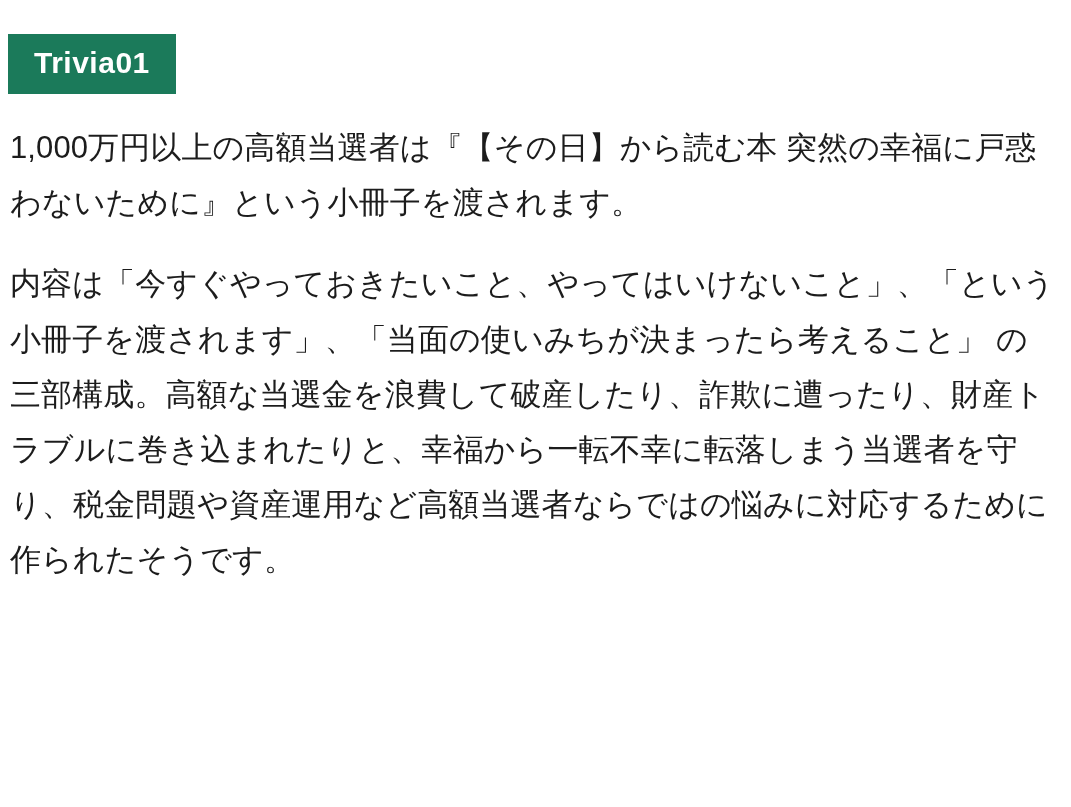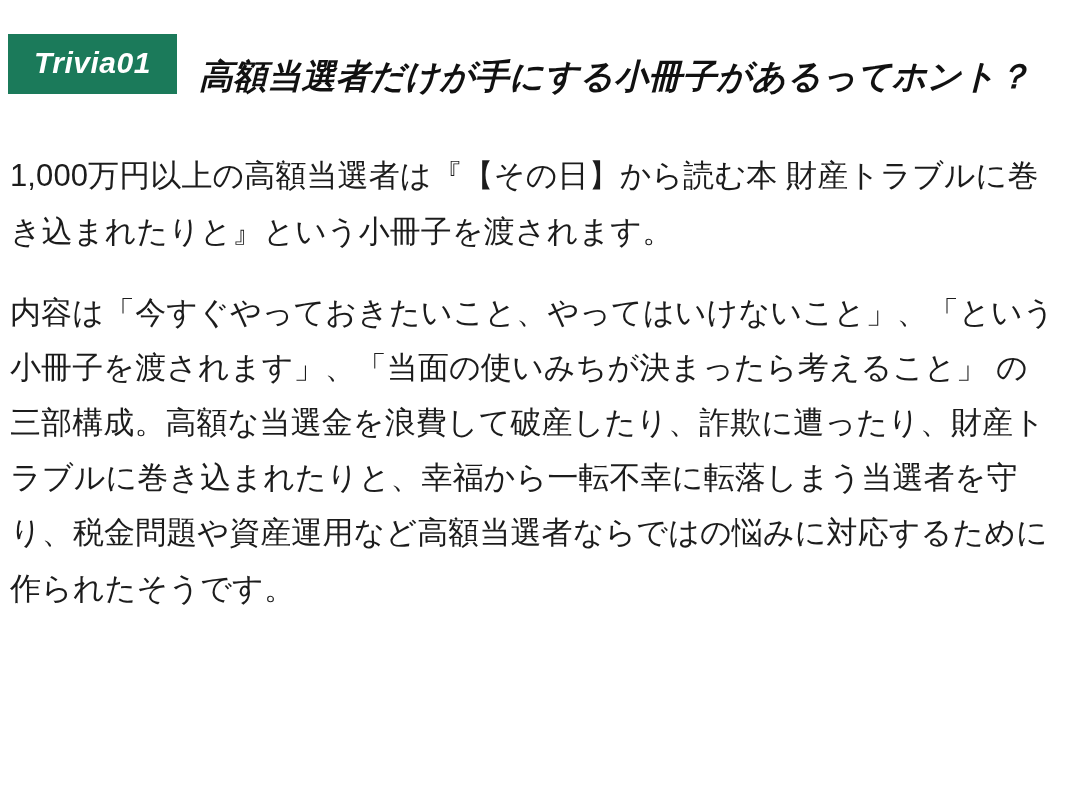--- a/index.html
+++ b/index.html
@@ -23,21 +23,20 @@
     padding: 28px 10px 0 8px;
     position: relative;
   }
 
   
   .trivia-header {
     display: flex;
     align-items: flex-start;
     gap: 22px;
     margin-bottom: 26px;
-    font-style: italic;
   }
 
   .trivia-badge {
     flex: 0 0 auto;
     background: #1b7a5a;
     color: #ffffff;
     font-size: 30px;
     font-weight: bold;
     letter-spacing: 0.5px;
     padding: 14px 26px 16px 26px;
@@ -75,21 +74,20 @@
     margin-bottom: 0;
   }
 </style>
 </head>
 <body>
 
 <div class="page">
 
   <div class="trivia-header">
     <div class="trivia-badge">Trivia01</div>
-    <h1 class="trivia-title">高額当選者だけが手にする小冊子があるってホント？</h1>
   </div>
 
   <div class="body-copy">
-    <p class="paragraph">1,000万円以上の高額当選者は『【その日】から読む本 財産トラブルに巻き込まれたりと』という小冊子を渡されます。</p>
+    <p class="paragraph">1,000万円以上の高額当選者は『【その日】から読む本 突然の幸福に戸惑わないために』という小冊子を渡されます。</p>
     <p class="paragraph">内容は「今すぐやっておきたいこと、やってはいけないこと」、「という小冊子を渡されます」、「当面の使いみちが決まったら考えること」 の三部構成。高額な当選金を浪費して破産したり、詐欺に遭ったり、財産トラブルに巻き込まれたりと、幸福から一転不幸に転落しまう当選者を守り、税金問題や資産運用など高額当選者ならではの悩みに対応するために作られたそうです。</p>
   </div>
 
 </div>
 
 </body></html>

